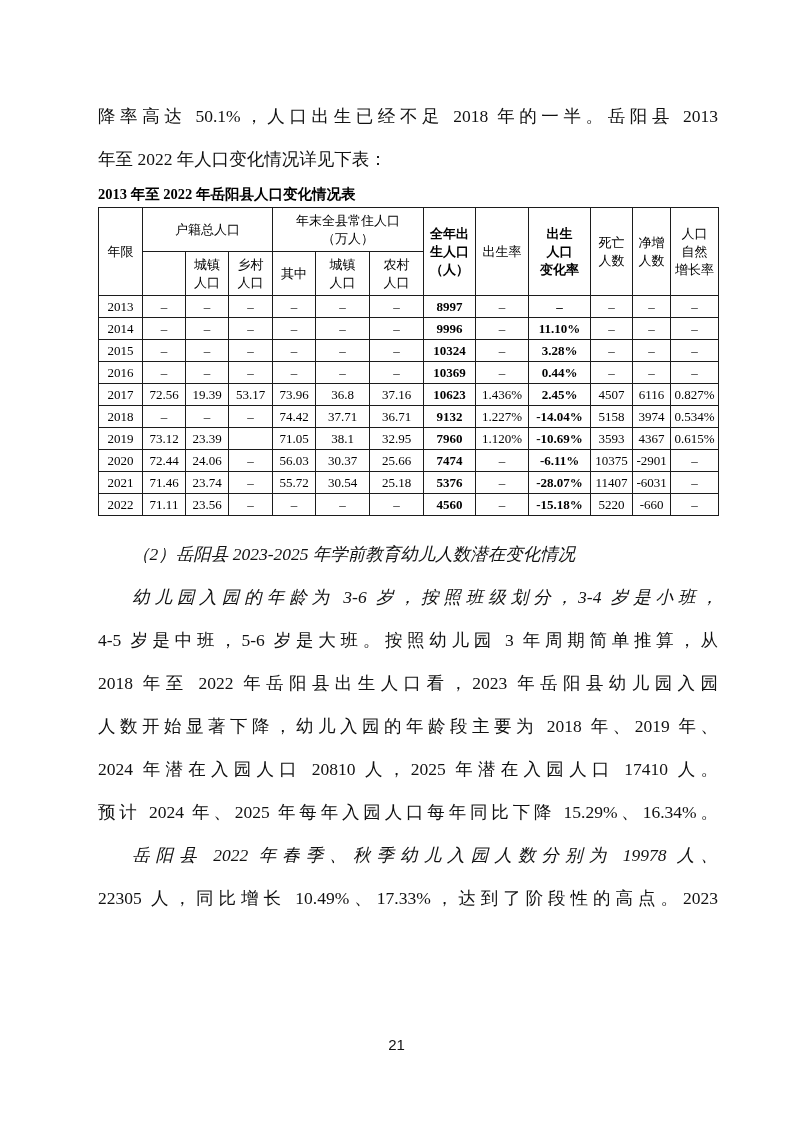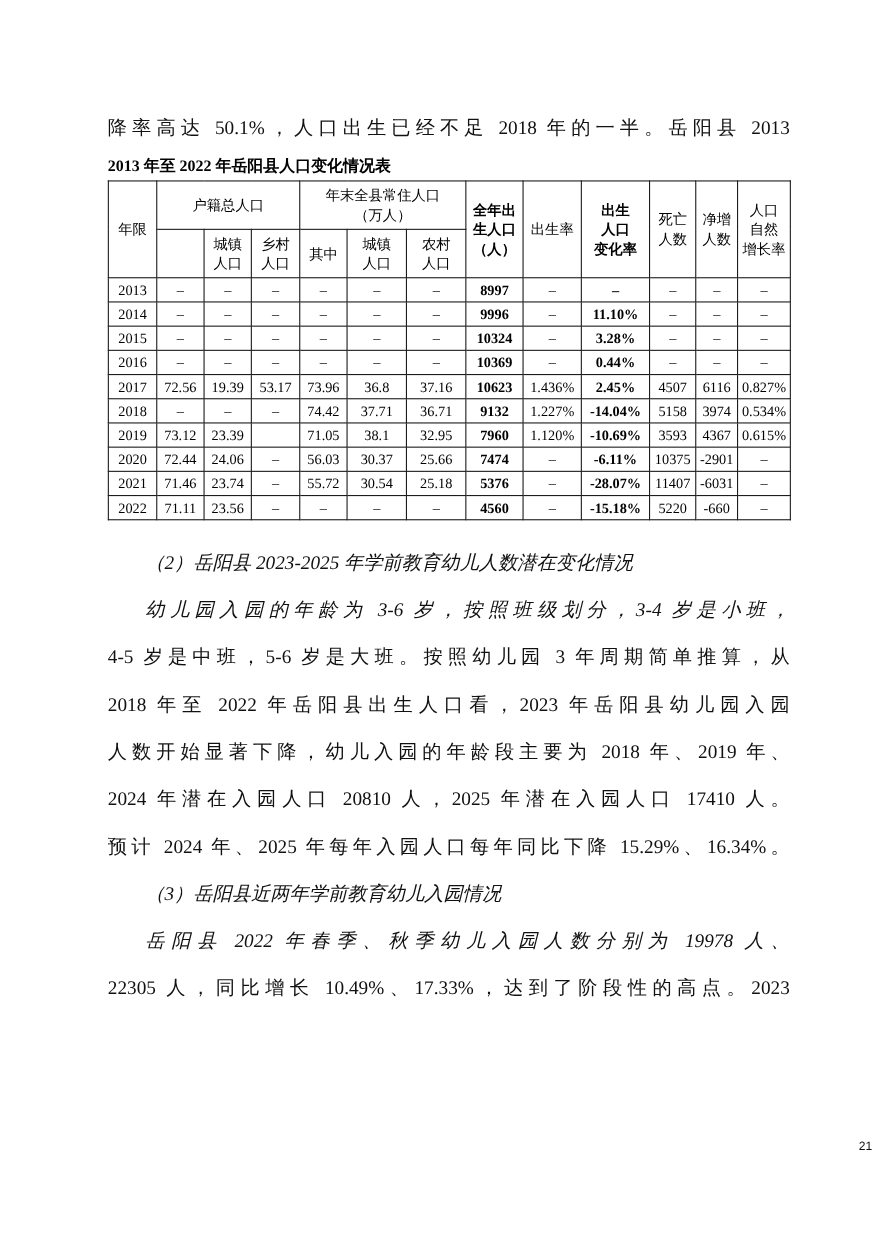--- a/index.html
+++ b/index.html
@@ -56,34 +56,35 @@
   table.pop td {
     font-size:13px;
     line-height:21px;
     height:21px;
     white-space:nowrap;
   }
   .bold { font-weight:bold !important; }
   .page-number {
     position:absolute;
     left:0; right:0; top:1036px;
-    text-align:right;
+    text-align:center;
     font-family:"Liberation Sans","DejaVu Sans",sans-serif;
-    font-size:11px;
+    font-size:15px;
     color:#111;
   }
   .sp { height:17px; }
 </style>
 </head>
 <body>
 
 <div class="page">
   <div class="content">
 
     <div class="line j">降率高达 50.1%，人口出生已经不足 2018 年的一半。岳阳县 2013</div>
+    <div class="line">年至 2022 年人口变化情况详见下表：</div>
 
     <div class="table-title">2013 年至 2022 年岳阳县人口变化情况表</div>
 
     <table class="pop">
       <colgroup>
         <col style="width:44px">
           <col style="width:43px">
           <col style="width:43px">
           <col style="width:44px">
         <col style="width:43px">
@@ -287,20 +288,19 @@
     <div class="sp"></div>
 
     <div class="line indent">（2）岳阳县 2023-2025 年学前教育幼儿人数潜在变化情况</div>
     <div class="line j indent">幼儿园入园的年龄为 3-6 岁，按照班级划分，3-4 岁是小班，</div>
     <div class="line j">4-5 岁是中班，5-6 岁是大班。按照幼儿园 3 年周期简单推算，从</div>
     <div class="line j">2018 年至 2022 年岳阳县出生人口看，2023 年岳阳县幼儿园入园</div>
     <div class="line j">人数开始显著下降，幼儿入园的年龄段主要为 2018 年、2019 年、</div>
     <div class="line j">2024 年潜在入园人口 20810 人，2025 年潜在入园人口 17410 人。</div>
     <div class="line j">预计 2024 年、2025 年每年入园人口每年同比下降 15.29%、16.34%。</div>
 
-    <div class="line indent">（3）岳阳县近两年学前教育幼儿入园情况</div>
     <div class="line j indent">岳阳县 2022 年春季、秋季幼儿入园人数分别为 19978 人、</div>
     <div class="line j">22305 人，同比增长 10.49%、17.33%，达到了阶段性的高点。2023</div>
 
   </div>
 
   <div class="page-number">21</div>
 </div>
 
 </body></html>

